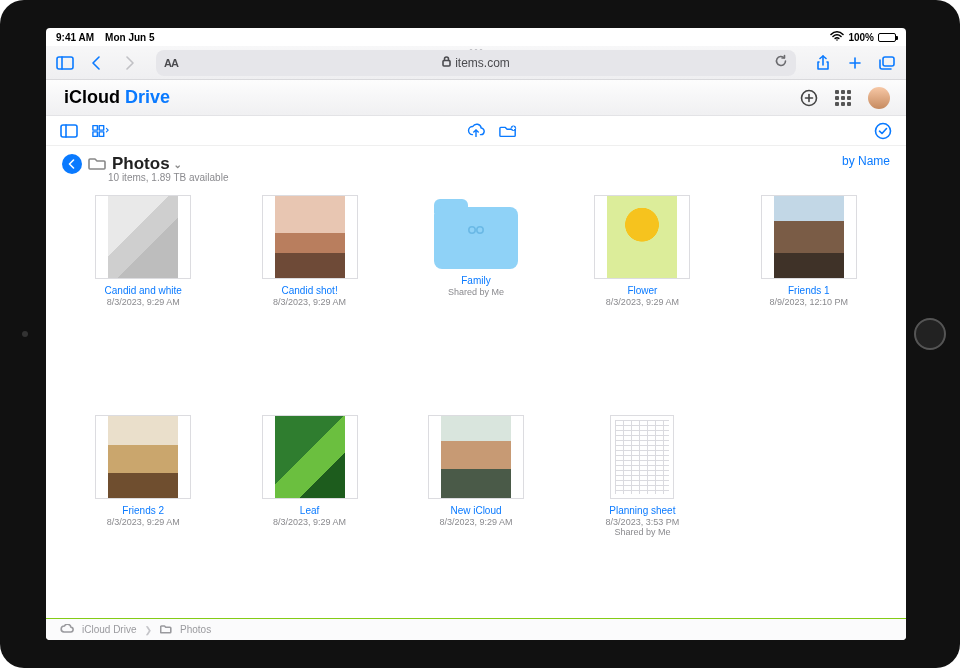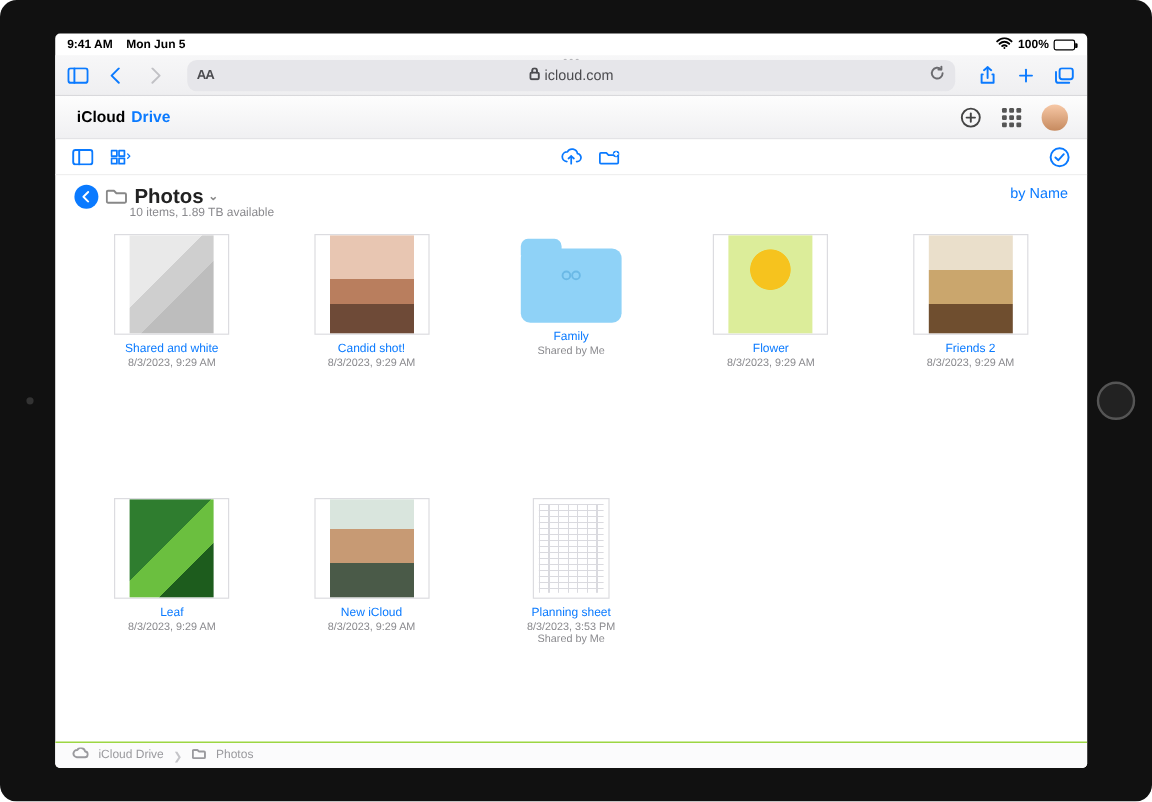--- a/index.html
+++ b/index.html
@@ -1,18 +1,18 @@
 <!DOCTYPE html>
 <html><head>
 <meta charset="utf-8">
 <style>
   * { box-sizing: border-box; margin: 0; padding: 0; }
   html, body { width: 960px; height: 668px; font-family: -apple-system, "Helvetica Neue", Arial, sans-serif; background:#fff; }
   .device {
-    width:960px; height:668px; background:#111; border-radius:14px; position:relative; overflow:hidden;
+    width:960px; height:668px; background:#111; border-radius:24px; position:relative; overflow:hidden;
   }
   .home-btn {
     position:absolute; right:14px; top:50%; transform:translateY(-50%);
     width:32px; height:32px; border-radius:50%; background:#222; border:2px solid #555;
   }
   .camera {
     position:absolute; left:22px; top:50%; transform:translateY(-50%);
     width:6px; height:6px; border-radius:50%; background:#333;
   }
   .screen {
@@ -44,21 +44,21 @@
   .urlbar .aa { position:absolute; left:8px; font-size:11px; letter-spacing:-1px; color:#4b4b4f; font-weight:600;}
   .urlbar .lock { font-size:11px; margin-right:4px; }
   .urlbar .reload { position:absolute; right:8px; font-size:13px; color:#6b6b6f; }
   .grip { position:absolute; left:50%; top:3px; transform:translateX(-50%); display:flex; gap:2px;}
   .grip span{ width:3px;height:3px;border-radius:50%;background:#b6b6ba; }
   
   .icloud-head {
     height:36px; background:linear-gradient(#fdfdfd,#f0f0f2); border-bottom:1px solid #e3e3e6;
     display:flex; align-items:center; padding:0 16px; justify-content:space-between;
   }
-  .icloud-logo { font-size:13px; font-weight:700; display:flex; align-items:center; gap:2px;}
+  .icloud-logo { font-size:18px; font-weight:700; display:flex; align-items:center; gap:2px;}
   .icloud-logo .apple { font-size:14px; }
   .icloud-logo .drive { color:#0a7aff; font-weight:600; margin-left:3px;}
   .head-right { display:flex; align-items:center; gap:16px; }
   .head-right .ic { width:18px; height:18px; display:flex; align-items:center; justify-content:center; color:#444;}
   .avatar { width:22px; height:22px; border-radius:50%; background:linear-gradient(#f7c8a6,#c68a5f); }
   
   .drive-bar {
     height:30px; display:flex; align-items:center; padding:0 14px; gap:14px; color:#0a7aff;
     border-bottom:1px solid #efefef;
   }
@@ -173,21 +173,21 @@
           </svg>
       </div>
       <div class="urlbar">
         <span class="aa">AA</span>
         <span class="lock">
           <svg width="9" height="11" viewBox="0 0 9 11">
               <rect x="1" y="4.5" width="7" height="5.5" rx="1"></rect>
               <path d="M2.5 4.5V3a2 2 0 0 1 4 0v1.5"></path>
             </svg>
         </span>
-        <span>icloud.com</span>
+        <span>items.com</span>
         <span class="reload">
           <svg width="14" height="14" viewBox="0 0 14 14">
               <path d="M11.5 7a4.5 4.5 0 1 1-1.3-3.2"></path>
               <polyline points="10.5,1.5 10.5,4 8,4"></polyline>
             </svg>
         </span>
       </div>
       <div class="sbtn">
         <svg width="14" height="16" viewBox="0 0 14 16">
             <path d="M7 10V1"></path>
@@ -308,21 +308,21 @@
       </div>
       <span class="sort">by Name</span>
     </div>
 
     <div class="grid">
 
     <div class="item">
           <div class="thumb">
             <div class="ph bw"></div>
           </div>
-          <div class="iname">Shared and white</div>
+          <div class="iname">Candid and white</div>
           <div class="imeta">8/3/2023, 9:29 AM</div>
         </div>
         <div class="item">
           <div class="thumb">
             <div class="ph cand"></div>
           </div>
           <div class="iname">Candid shot!</div>
           <div class="imeta">8/3/2023, 9:29 AM</div>
         </div>
         <div class="item">
@@ -341,20 +341,27 @@
         </div>
         <div class="item">
           <div class="thumb">
             <div class="ph flow"></div>
           </div>
           <div class="iname">Flower</div>
           <div class="imeta">8/3/2023, 9:29 AM</div>
         </div>
         <div class="item">
           <div class="thumb">
+            <div class="ph fr1"></div>
+          </div>
+          <div class="iname">Friends 1</div>
+          <div class="imeta">8/9/2023, 12:10 PM</div>
+        </div>
+        <div class="item">
+          <div class="thumb">
             <div class="ph fr2"></div>
           </div>
           <div class="iname">Friends 2</div>
           <div class="imeta">8/3/2023, 9:29 AM</div>
         </div>
         <div class="item">
           <div class="thumb">
             <div class="ph leaf"></div>
           </div>
           <div class="iname">Leaf</div>

